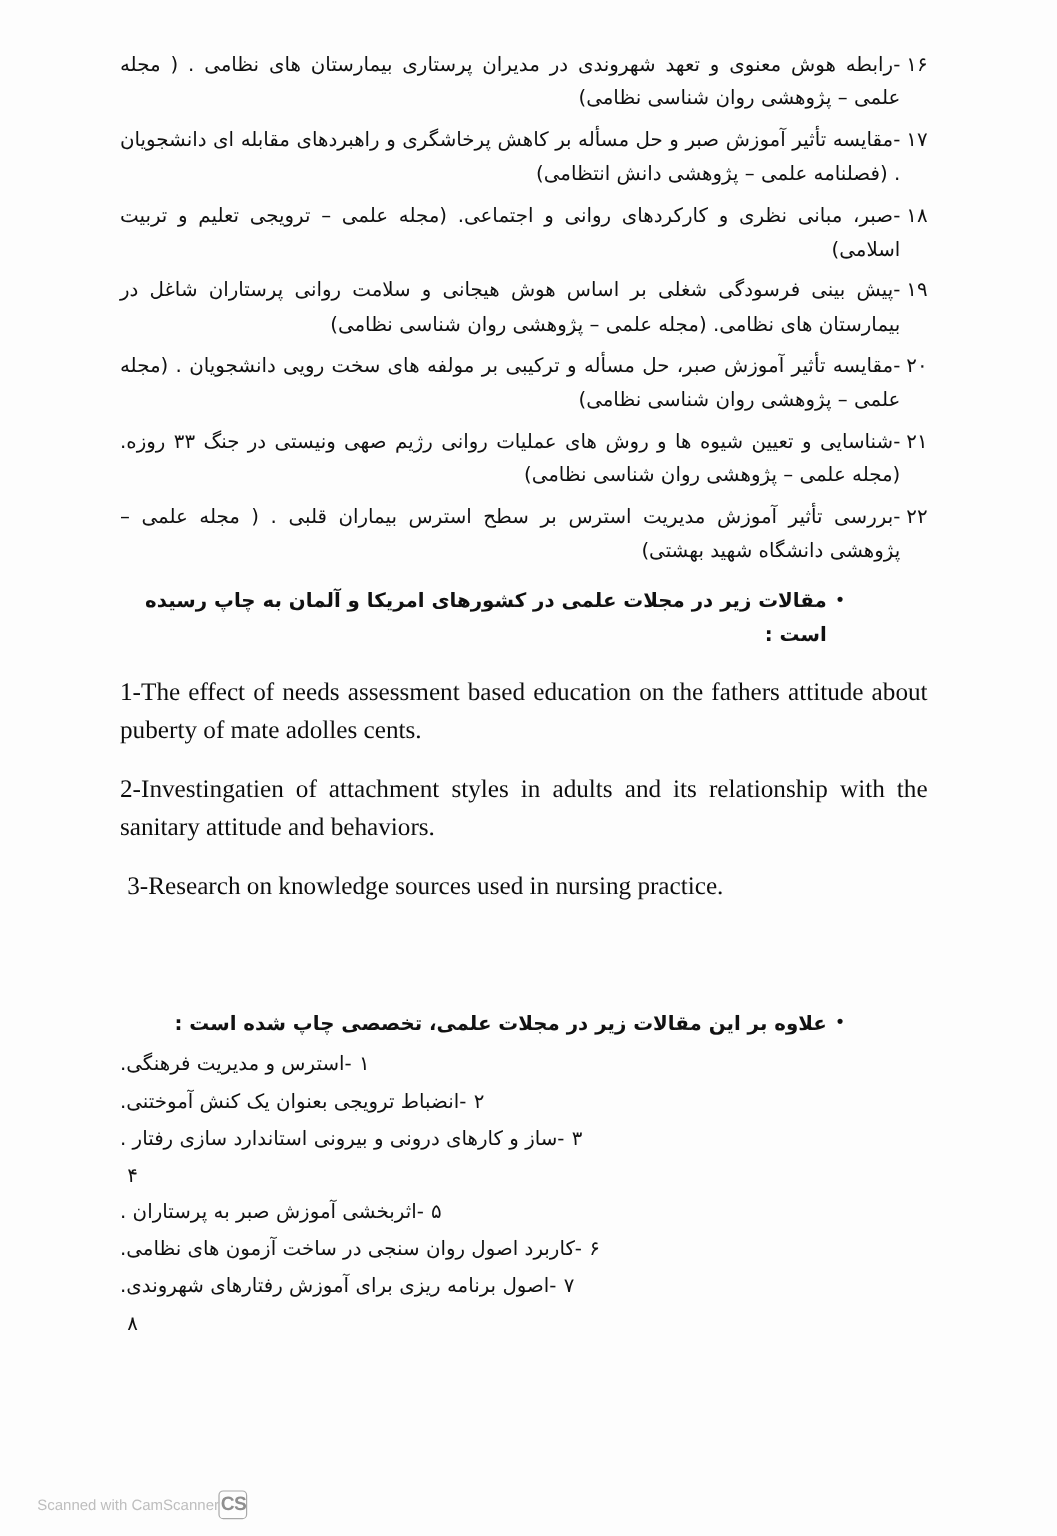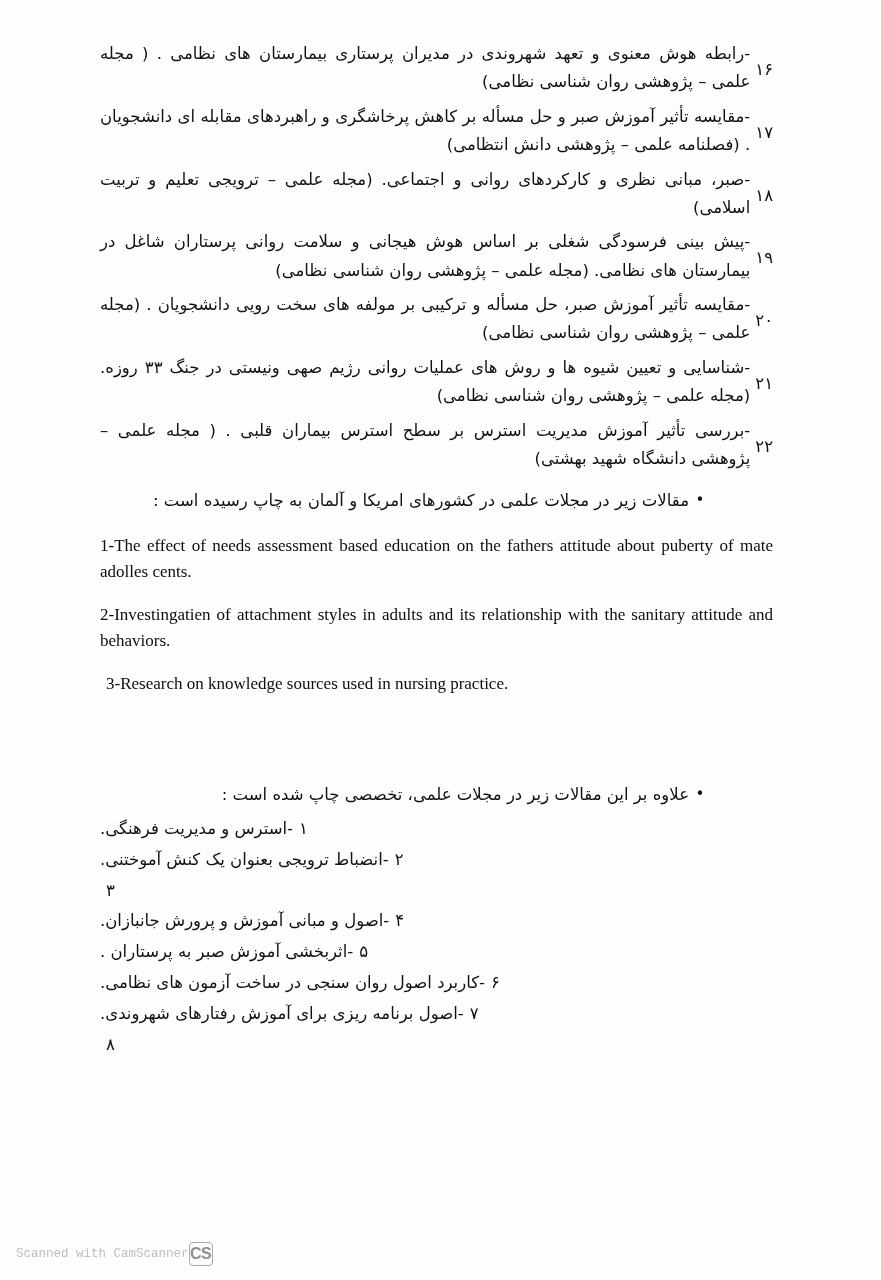--- a/index.html
+++ b/index.html
@@ -38,21 +38,20 @@
     align-items: flex-start;
     margin-bottom: 6px;
     font-size: 16.5px;
     line-height: 1.72;
     font-family: "DejaVu Sans", "Liberation Sans", sans-serif;
   }
   .fa-item .num {
     flex: 0 0 auto;
     padding-left: 5px;
     white-space: nowrap;
-    margin-top: 16px;
   }
   .fa-item .txt {
     flex: 1 1 auto;
     text-align: justify;
     text-justify: inter-word;
   }
 
   
   .bullet-row {
     display: flex;
@@ -68,29 +67,30 @@
   .bullet-row .dot {
     flex: 0 0 auto;
     width: 22px;
     text-align: center;
     font-size: 15px;
     line-height: 1.85;
   }
   .bullet-row .btxt {
     flex: 1 1 auto;
     text-align: right;
+    font-weight: bold;
   }
   .indent-bullet { padding-right: 62px; }
 
   
   .en-block {
     direction: ltr;
     text-align: justify;
     font-family: "Liberation Serif", "DejaVu Serif", serif;
-    font-size: 17px;
+    font-size: 21px;
     line-height: 1.5;
     margin-top: 18px;
     margin-bottom: 14px;
     color: #0d0d0d;
   }
   .en-block.indented { padding-left: 6px; }
 
   
   .fa-list2 {
     direction: rtl;
@@ -136,23 +136,23 @@
     color: #7c7c7c;
     font-family: "Liberation Sans", sans-serif;
     font-size: 16px;
     font-weight: bold;
     display: flex;
     align-items: center;
     justify-content: center;
     letter-spacing: -0.5px;
   }
   .watermark .cs-text {
-    margin-left: 8px;
+    margin-left: 23px;
     color: #b3b3b3;
-    font-family: Liberation Mono, monospace;
+    font-family: Liberation Sans, sans-serif;
     font-size: 12.5px;
     direction: ltr;
   }
 </style>
 </head>
 <body>
 
 <div class="page">
   <div class="content">
 
@@ -218,25 +218,25 @@
         <span class="txt2">-استرس و مدیریت فرهنگی.</span>
       </div>
 
       <div class="fa-item2">
         <span class="num2">۲</span>
         <span class="txt2">-انضباط ترویجی بعنوان یک کنش آموختنی.</span>
       </div>
 
       <div class="fa-item2">
         <span class="num2">۳</span>
+        <span class="txt2">-ساز و کارهای درونی و بیرونی استاندارد سازی رفتار .</span>
       </div>
 
       <div class="fa-item2">
         <span class="num2">۴</span>
-        <span class="txt2">-اصول و مبانی آموزش و پرورش جانبازان.</span>
       </div>
 
       <div class="fa-item2">
         <span class="num2">۵</span>
         <span class="txt2">-اثربخشی آموزش صبر به پرستاران .</span>
       </div>
 
       <div class="fa-item2">
         <span class="num2">۶</span>
         <span class="txt2">-کاربرد اصول روان سنجی در ساخت آزمون های نظامی.</span>

